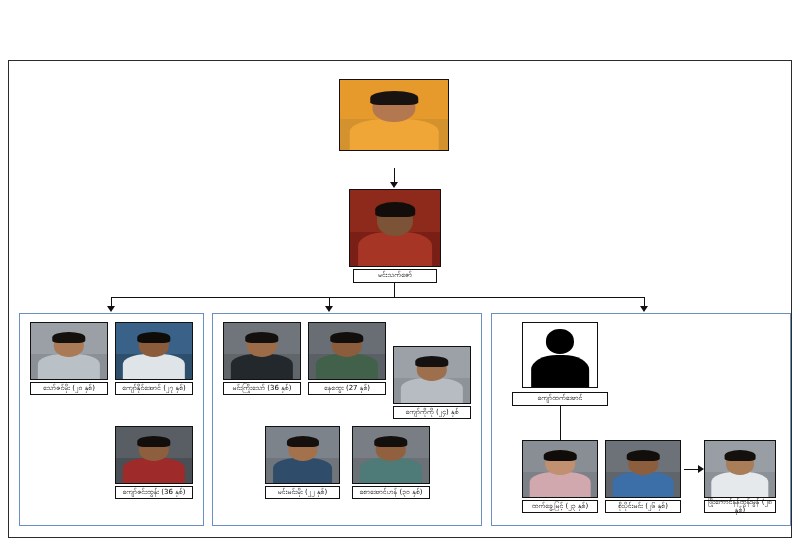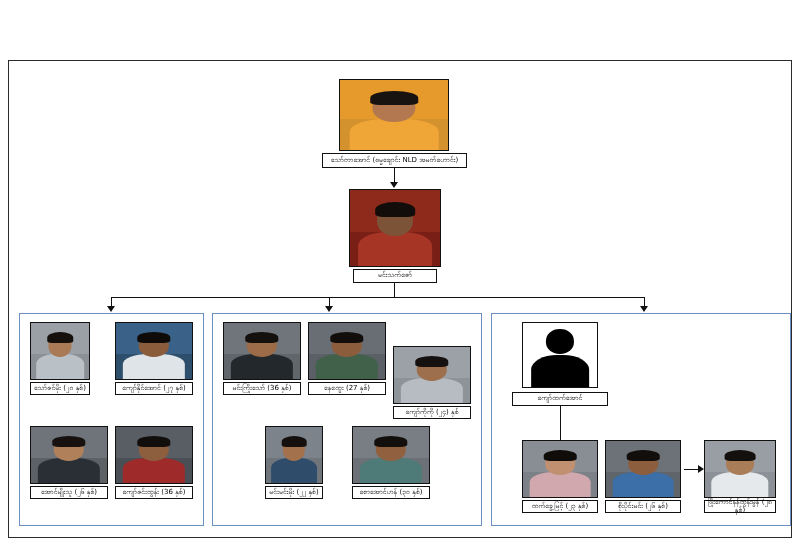--- a/index.html
+++ b/index.html
@@ -122,21 +122,20 @@
 <div class="frame">
 
   <div class="cell" style="left:330px; top:18px; width:110px;">
     <div class="photo" style="height:72px; background:#d4922f;">
       <div class="sky" style="background:#e79a2c;"></div>
       <div class="body" style="background:#f0a537;"></div>
       <div class="head" style="background:#b3784f;"></div>
       <div class="hair" style="background:#181210;"></div>
     </div>
   </div>
-  <div class="caption" style="position:absolute; left:313px; top:92px; width:145px; height:15px;">သော်တာအောင် (ဓမ္မချောင်း NLD အမတ်ဟောင်း)</div>
 
   <div class="vline" style="left:385px; top:107px; height:18px;"></div>
   <div class="arrow-down" style="left:381px; top:121px;"></div>
 
   <div class="cell" style="left:340px; top:128px; width:92px;">
     <div class="photo" style="height:78px; background:#7a1f16;">
       <div class="sky" style="background:#8d2a1c;"></div>
       <div class="body" style="background:#a63526;"></div>
       <div class="head" style="background:#7c5336;"></div>
       <div class="hair" style="background:#120d0a;"></div>
@@ -149,49 +148,40 @@
   <div class="hline" style="left:102px; top:236px; width:533px;"></div>
   <div class="vline" style="left:102px; top:236px; height:12px;"></div>
   <div class="arrow-down" style="left:98px; top:245px;"></div>
   <div class="vline" style="left:320px; top:236px; height:12px;"></div>
   <div class="arrow-down" style="left:316px; top:245px;"></div>
   <div class="vline" style="left:635px; top:236px; height:12px;"></div>
   <div class="arrow-down" style="left:631px; top:245px;"></div>
 
   <div class="group-box" style="left:10px; top:252px; width:185px; height:213px;">
 
-    <div class="cell" style="left:10px; top:8px; width:60px;">
+    <div class="cell" style="left:10px; top:8px; width:78px;">
       <div class="photo" style="background:#8b9096;">
         <div class="sky" style="background:#9aa0a6;"></div>
         <div class="body" style="background:#b9c0c6;"></div>
         <div class="head" style="background:#a97a55;"></div>
         <div class="hair" style="background:#15100c;"></div>
       </div>
       <div class="caption">သော်ဇင်မိုး (၂၀ နှစ်)</div>
     </div>
 
     <div class="cell" style="left:95px; top:8px; width:78px;">
       <div class="photo" style="background:#2d4f6b;">
         <div class="sky" style="background:#3a6289;"></div>
         <div class="body" style="background:#dfe4e8;"></div>
         <div class="head" style="background:#8a5c3c;"></div>
         <div class="hair" style="background:#0e0b09;"></div>
       </div>
       <div class="caption">ကျော်နိုင်အောင် (၂၇ နှစ်)</div>
     </div>
 
-    <div class="cell" style="left:10px; top:112px; width:78px;">
-      <div class="photo" style="background:#5c6166;">
-        <div class="sky" style="background:#6e7479;"></div>
-        <div class="body" style="background:#2a2f35;"></div>
-        <div class="head" style="background:#b0805b;"></div>
-        <div class="hair" style="background:#171210;"></div>
-      </div>
-      <div class="caption">အောင်မျိုးသူ (၂၆ နှစ်)</div>
-    </div>
 
     <div class="cell" style="left:95px; top:112px; width:78px;">
       <div class="photo" style="background:#4a4f55;">
         <div class="sky" style="background:#585e64;"></div>
         <div class="body" style="background:#9e2a2a;"></div>
         <div class="head" style="background:#8d5f3e;"></div>
         <div class="hair" style="background:#120e0b;"></div>
       </div>
       <div class="caption">ကျော်ဇင်းထွန်း (36 နှစ်)</div>
     </div>
@@ -222,21 +212,21 @@
     <div class="cell" style="left:180px; top:8px; width:78px;margin-top:24px;">
       <div class="photo" style="background:#8d9398;">
         <div class="sky" style="background:#9ba1a7;"></div>
         <div class="body" style="background:#b6bcc2;"></div>
         <div class="head" style="background:#9d6f4d;"></div>
         <div class="hair" style="background:#151110;"></div>
       </div>
       <div class="caption">ကျော်ကိုကို (၂၄) နှစ်</div>
     </div>
 
-    <div class="cell" style="left:52px; top:112px; width:58px;">
+    <div class="cell" style="left:52px; top:112px; width:75px;">
       <div class="photo" style="background:#6f757b;">
         <div class="sky" style="background:#7d838a;"></div>
         <div class="body" style="background:#2f4d6b;"></div>
         <div class="head" style="background:#a3714c;"></div>
         <div class="hair" style="background:#15100d;"></div>
       </div>
       <div class="caption">မင်းမင်းမိုး (၂၂ နှစ်)</div>
     </div>
 
     <div class="cell" style="left:139px; top:112px; width:78px;">

